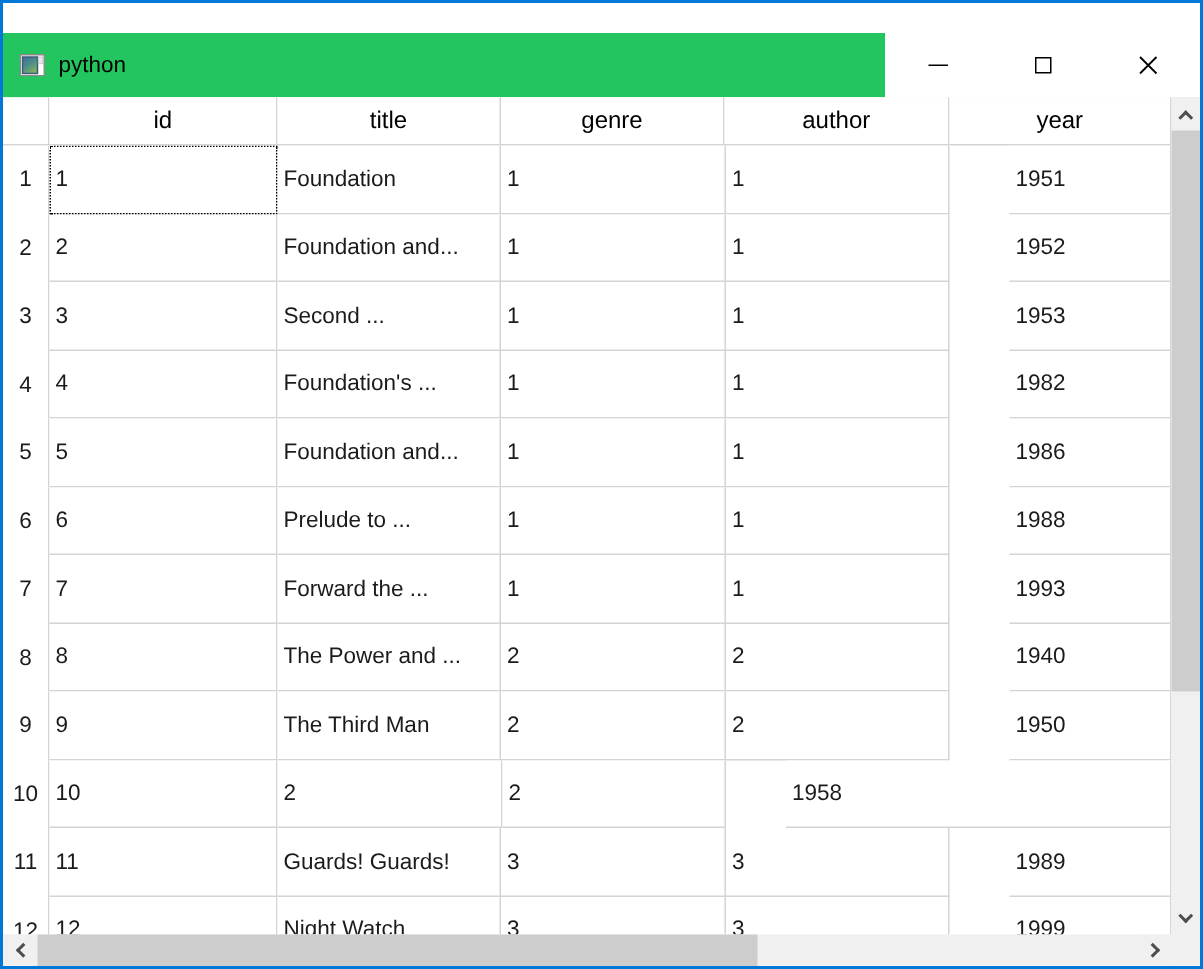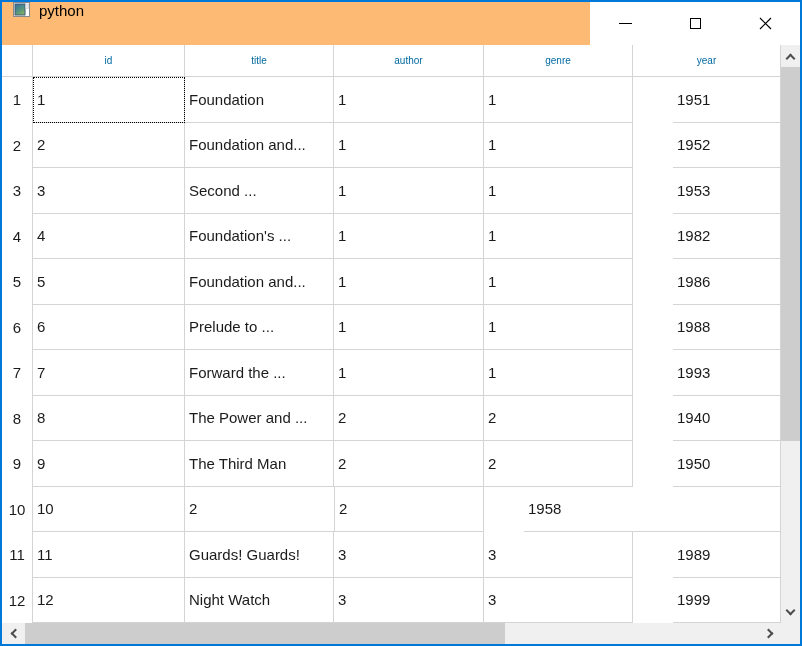--- a/index.html
+++ b/index.html
@@ -8,38 +8,38 @@
   .window {
     width: 802px; height: 646px;
     border: 2px solid #0078d7;
     background: #fff;
     font-family: "Liberation Sans", "DejaVu Sans", sans-serif;
     display: flex; flex-direction: column;
     overflow: hidden;
   }
 
   
-  .titlebar { flex: 0 0 43px; display: flex; align-items: flex-start; background: #fdba74; }
+  .titlebar { flex: 0 0 43px; display: flex; align-items: center; background: #22c55e; margin-top: 20px; }
   .app-icon { margin-left: 11px; flex: 0 0 auto; display: block; }
   .title-text { margin-left: 9px; font-size: 15px; color: #000; }
   .caption-buttons { margin-left: auto; display: flex; height: 100%; }
   .cap-btn { width: 70px; height: 100%; display: flex; align-items: center; justify-content: center; background: #fff; border: none; padding: 0; }
   .glyph-min { width: 13px; height: 1px; background: #000; }
   .glyph-max { width: 11px; height: 11px; border: 1px solid #000; background: transparent; }
 
   
   .content { flex: 1; display: flex; flex-direction: column; min-height: 0; }
   .table-wrap { flex: 1; display: flex; min-height: 0; }
   .grid-area { flex: 1; display: flex; flex-direction: column; min-width: 0; background: #fff; }
 
   .header-row { flex: 0 0 32px; display: flex; border-bottom: 1px solid #d4d4d4; background: #fff; }
   .corner { flex: 0 0 31px; border-right: 1px solid #d4d4d4; }
   .hcell {
     display: flex; align-items: center; justify-content: center;
-    font-size: 10px; color: #0369a1;
+    font-size: 16px; color: #000000;
     border-right: 1px solid #d4d4d4; background: #fff;
   }
 
   .rows { flex: 1; display: flex; flex-direction: column; overflow: hidden; }
   .trow { flex: 0 0 45.5px; display: flex; }
   .rownum {
     flex: 0 0 31px; border-right: 1px solid #d4d4d4;
     display: flex; align-items: center; justify-content: center;
     font-size: 15px; color: #1b1b1b; background: #fff;
   }
@@ -115,22 +115,22 @@
   </div>
 
   <div class="content">
     <div class="table-wrap">
 
       <div class="grid-area">
         <div class="header-row">
           <div class="corner"></div>
           <div class="hcell h-id">id</div>
           <div class="hcell h-title">title</div>
+          <div class="hcell h-genre">genre</div>
           <div class="hcell h-author">author</div>
-          <div class="hcell h-genre">genre</div>
           <div class="hcell h-year">year</div>
         </div>
         <div class="rows" id="table-body">
   <div class="trow">
     <div class="rownum">1</div>
     <div class="cell c-id focused">1</div>
     <div class="cell c-title">Foundation</div>
     <div class="cell c-author">1</div>
     <div class="cell c-genre">1</div>
     <div class="cell c-year">1951</div>

